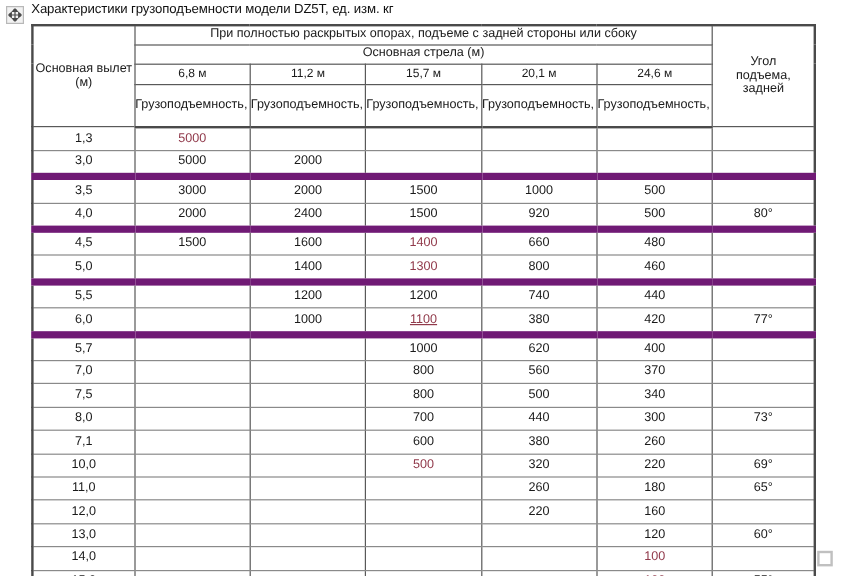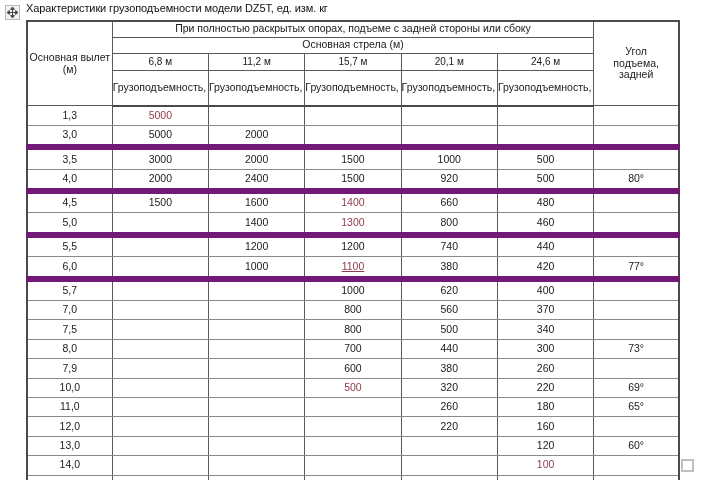--- a/index.html
+++ b/index.html
@@ -268,21 +268,21 @@
         <tr class="body-row thinline">
           <td class="reach-cell">8,0</td>
           <td></td>
           <td></td>
           <td>700</td>
           <td>440</td>
           <td>300</td>
           <td class="col-ang">73°</td>
         </tr>
         <tr class="body-row thinline">
-          <td class="reach-cell">7,9</td>
+          <td class="reach-cell">7,1</td>
           <td></td>
           <td></td>
           <td>600</td>
           <td>380</td>
           <td>260</td>
           <td class="col-ang"></td>
         </tr>
         <tr class="body-row thinline">
           <td class="reach-cell">10,0</td>
           <td></td>

